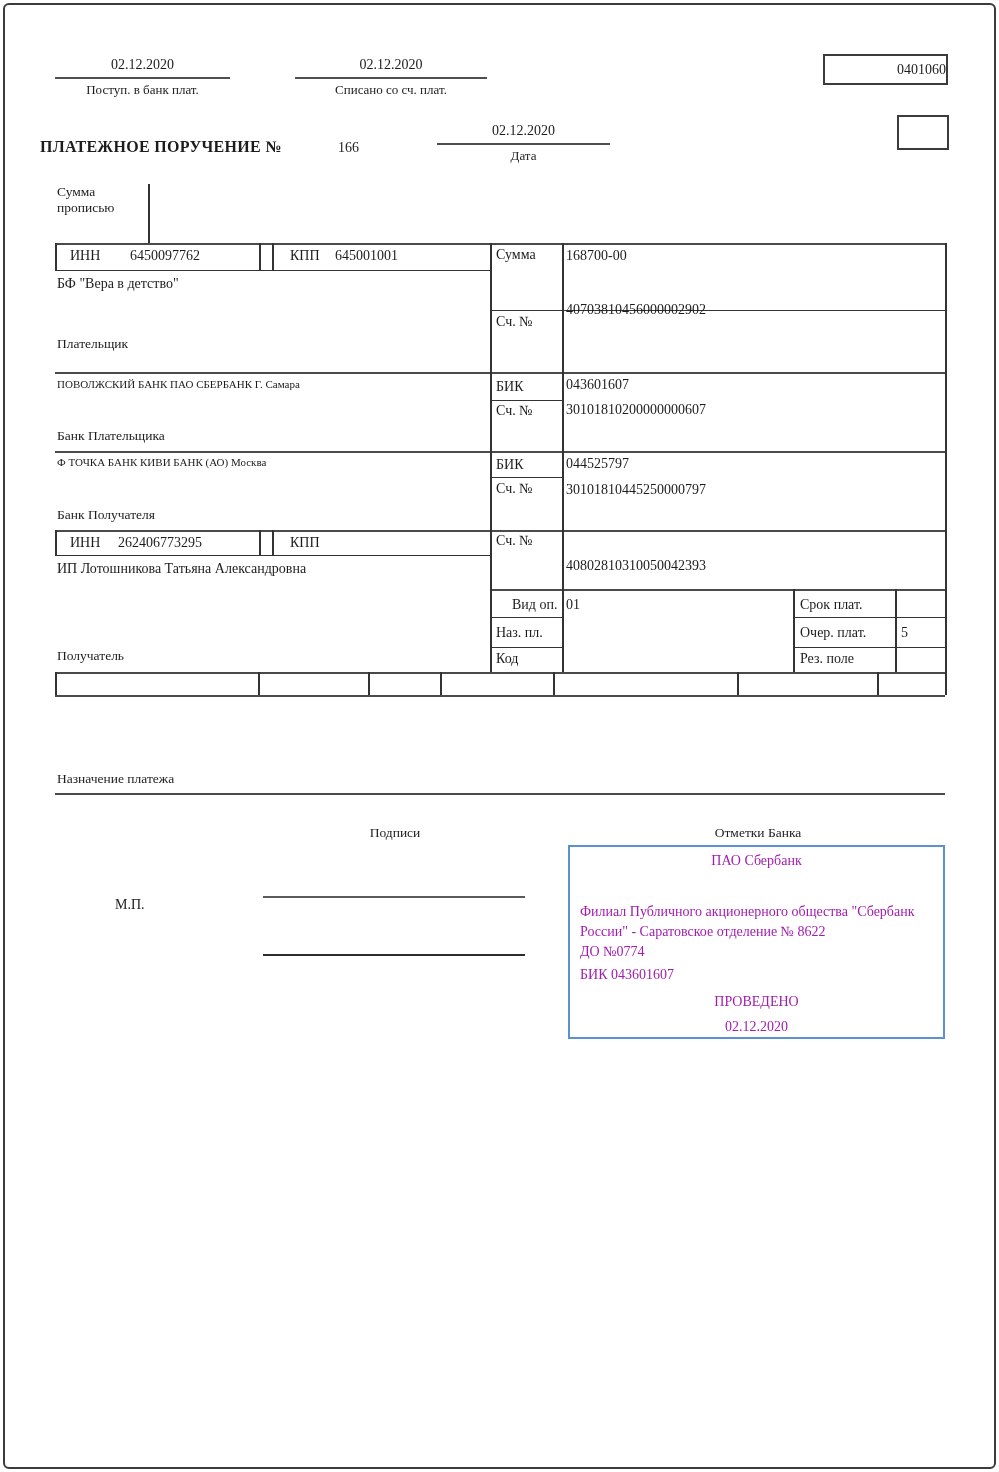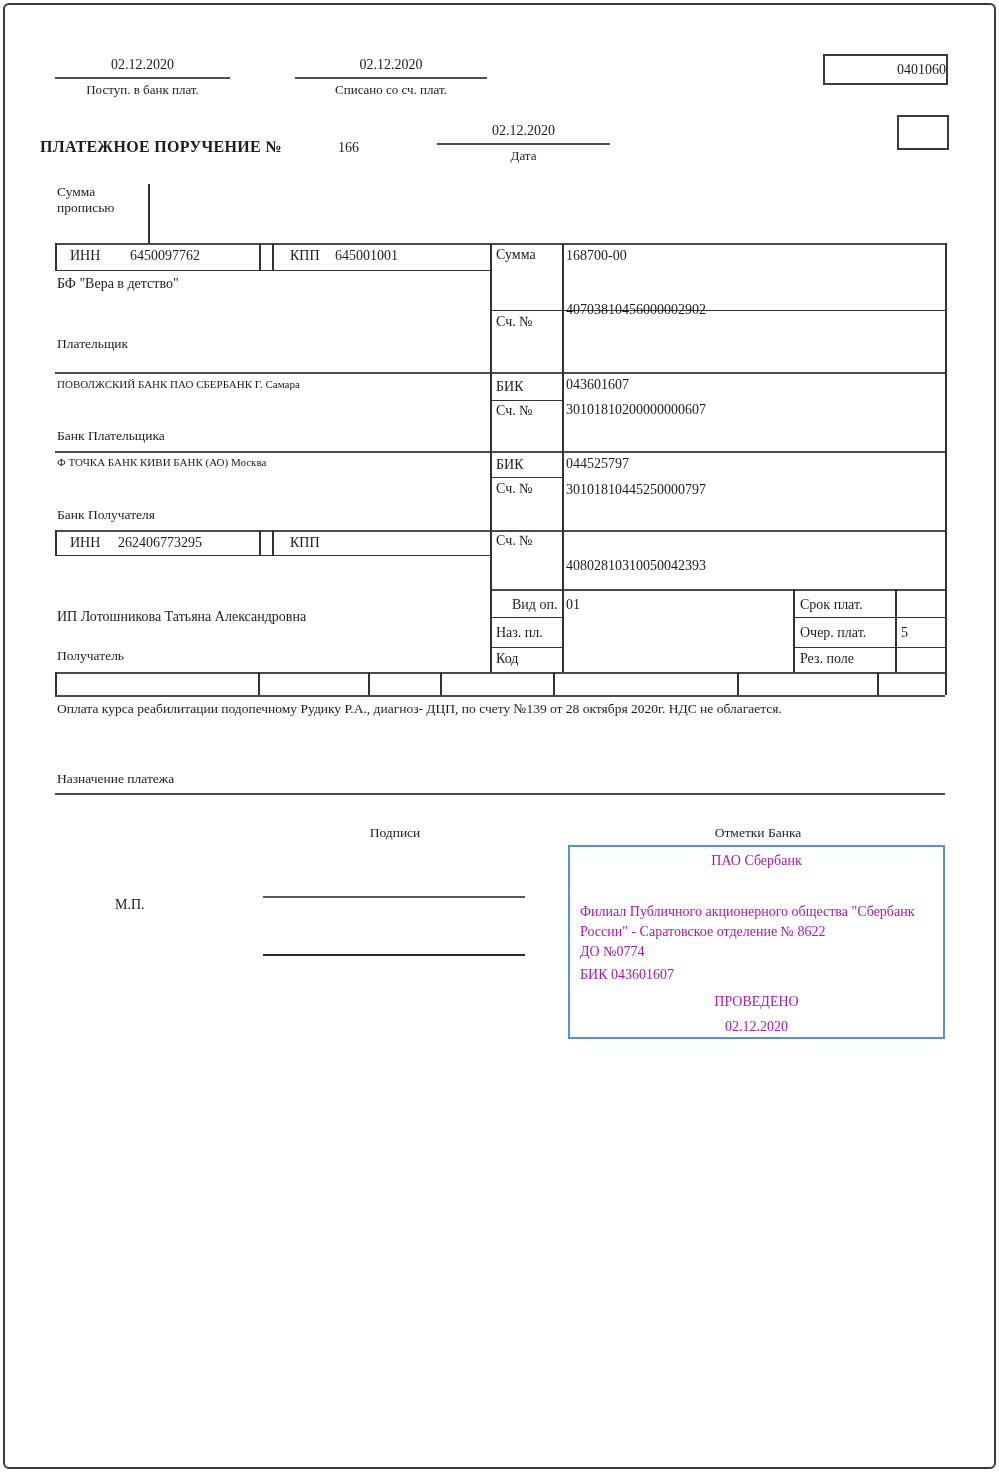--- a/index.html
+++ b/index.html
@@ -116,35 +116,34 @@
   <div class="abs t14" style="left:496px; top:481px;">Сч. №</div>
   <div class="abs t14" style="left:566px; top:482px;">30101810445250000797</div>
   <div class="abs t13" style="left:57px; top:507px;">Банк Получателя</div>
 
   <div class="abs t14" style="left:70px; top:535px;">ИНН</div>
   <div class="abs t14" style="left:118px; top:535px;">262406773295</div>
   <div class="abs t14" style="left:290px; top:535px;">КПП</div>
   <div class="abs t14" style="left:345px; top:535px;"></div>
   <div class="abs t14" style="left:496px; top:533px;">Сч. №</div>
   <div class="abs t14" style="left:566px; top:534px;margin-top:24px;">40802810310050042393</div>
-  <div class="abs t14" style="left:57px; top:561px;margin-top:48px;">ИП Лотошникова Татьяна Александровна</div>
+  <div class="abs t14" style="left:57px; top:561px;">ИП Лотошникова Татьяна Александровна</div>
   <div class="abs t14" style="left:496px; top:597px;margin-left:16px;">Вид оп.</div>
   <div class="abs t14" style="left:566px; top:597px;">01</div>
   <div class="abs t14" style="left:496px; top:625px;">Наз. пл.</div>
   <div class="abs t14" style="left:566px; top:625px;"></div>
   <div class="abs t14" style="left:496px; top:651px;">Код</div>
   <div class="abs t14" style="left:566px; top:651px;"></div>
   <div class="abs t14" style="left:800px; top:597px;">Срок плат.</div>
   <div class="abs t14" style="left:901px; top:597px;"></div>
   <div class="abs t14" style="left:800px; top:625px;">Очер. плат.</div>
   <div class="abs t14" style="left:901px; top:625px;">5</div>
   <div class="abs t14" style="left:800px; top:651px;">Рез. поле</div>
   <div class="abs t13" style="left:57px; top:648px;">Получатель</div>
 
-  <div class="abs t13" style="left:57px; top:701px; width:870px;">Оплата курса реабилитации подопечному Рудику Р.А., диагноз- ДЦП, по счету №139 от 28 октября 2020г. НДС не облагается.</div>
   <div class="abs t13" style="left:57px; top:771px;">Назначение платежа</div>
 
   <div class="abs t13" style="left:330px; top:825px; width:130px; text-align:center;">Подписи</div>
   <div class="abs t13" style="left:688px; top:825px; width:140px; text-align:center;">Отметки Банка</div>
   <div class="abs t14" style="left:115px; top:897px;">М.П.</div>
   <div class="hl2" style="left:263px; top:896px; width:262px; background:#5a5a5a;"></div>
   <div class="hl2" style="left:263px; top:954px; width:262px; background:#2c2c2c;"></div>
 
   <div class="stamp" style="left:568px; top:845px; width:373px; height:190px;">
     <div class="abs c" style="left:0; right:0; top:6px;">ПАО Сбербанк</div>

